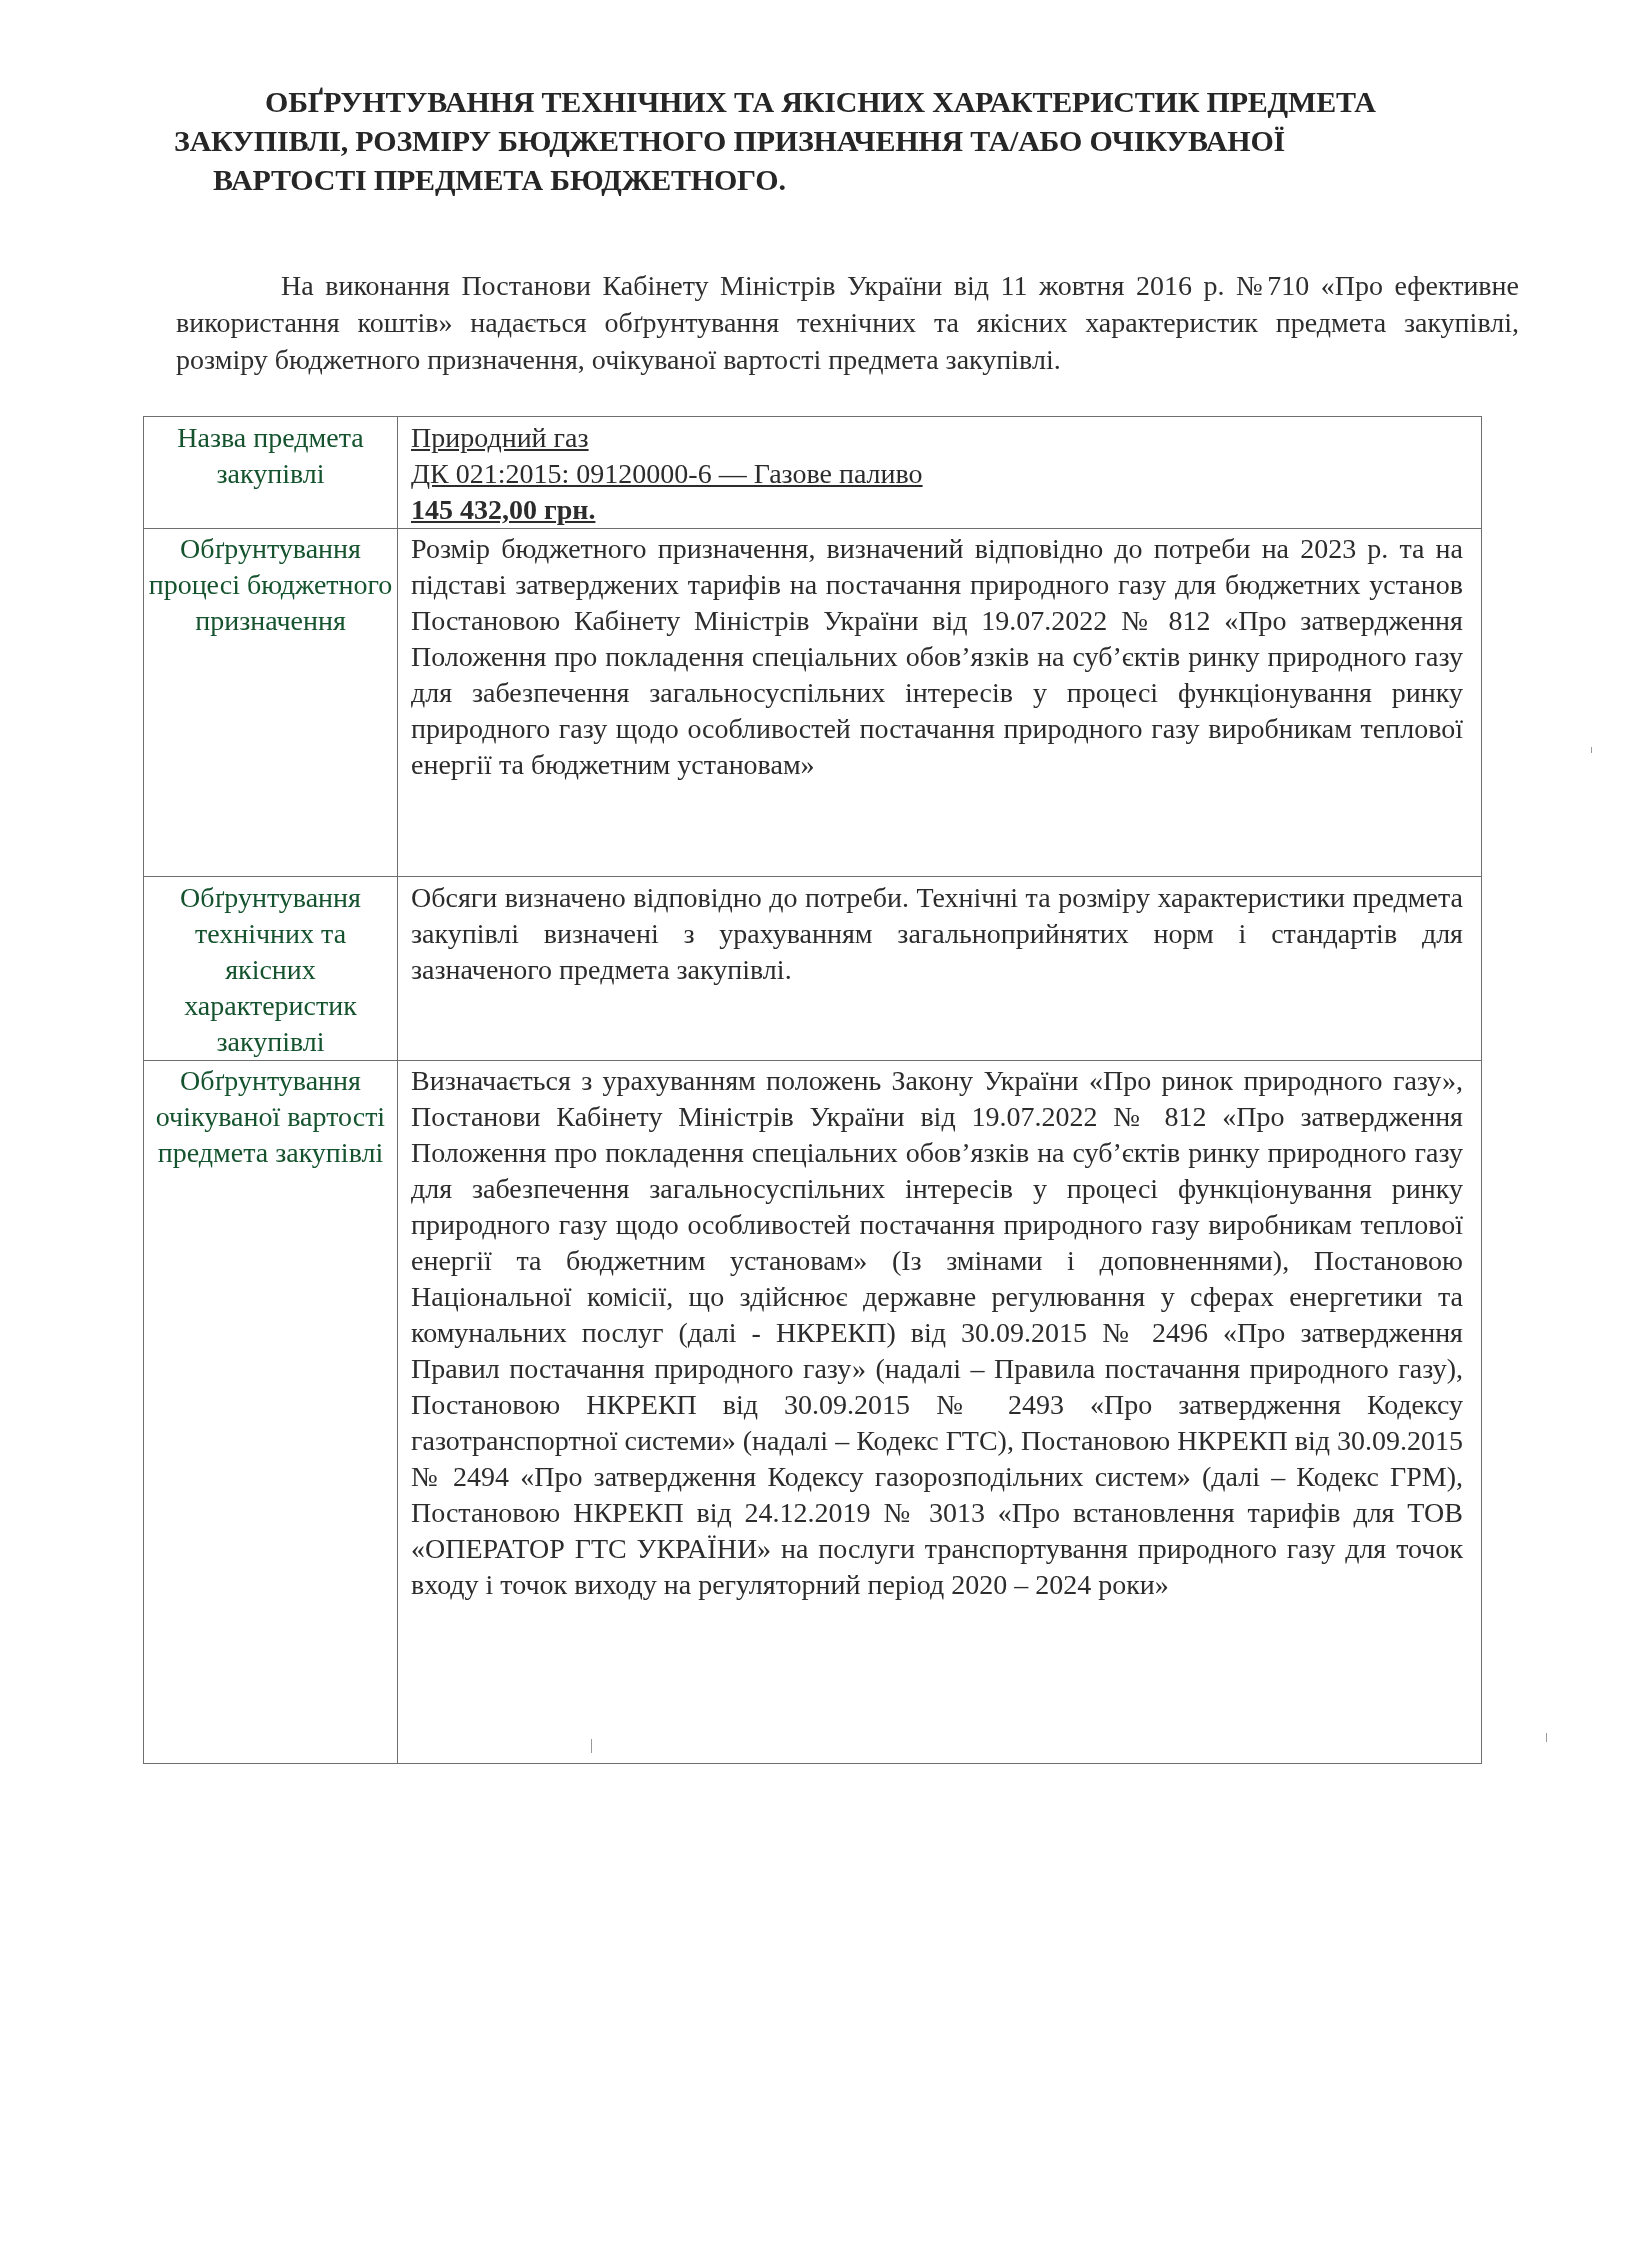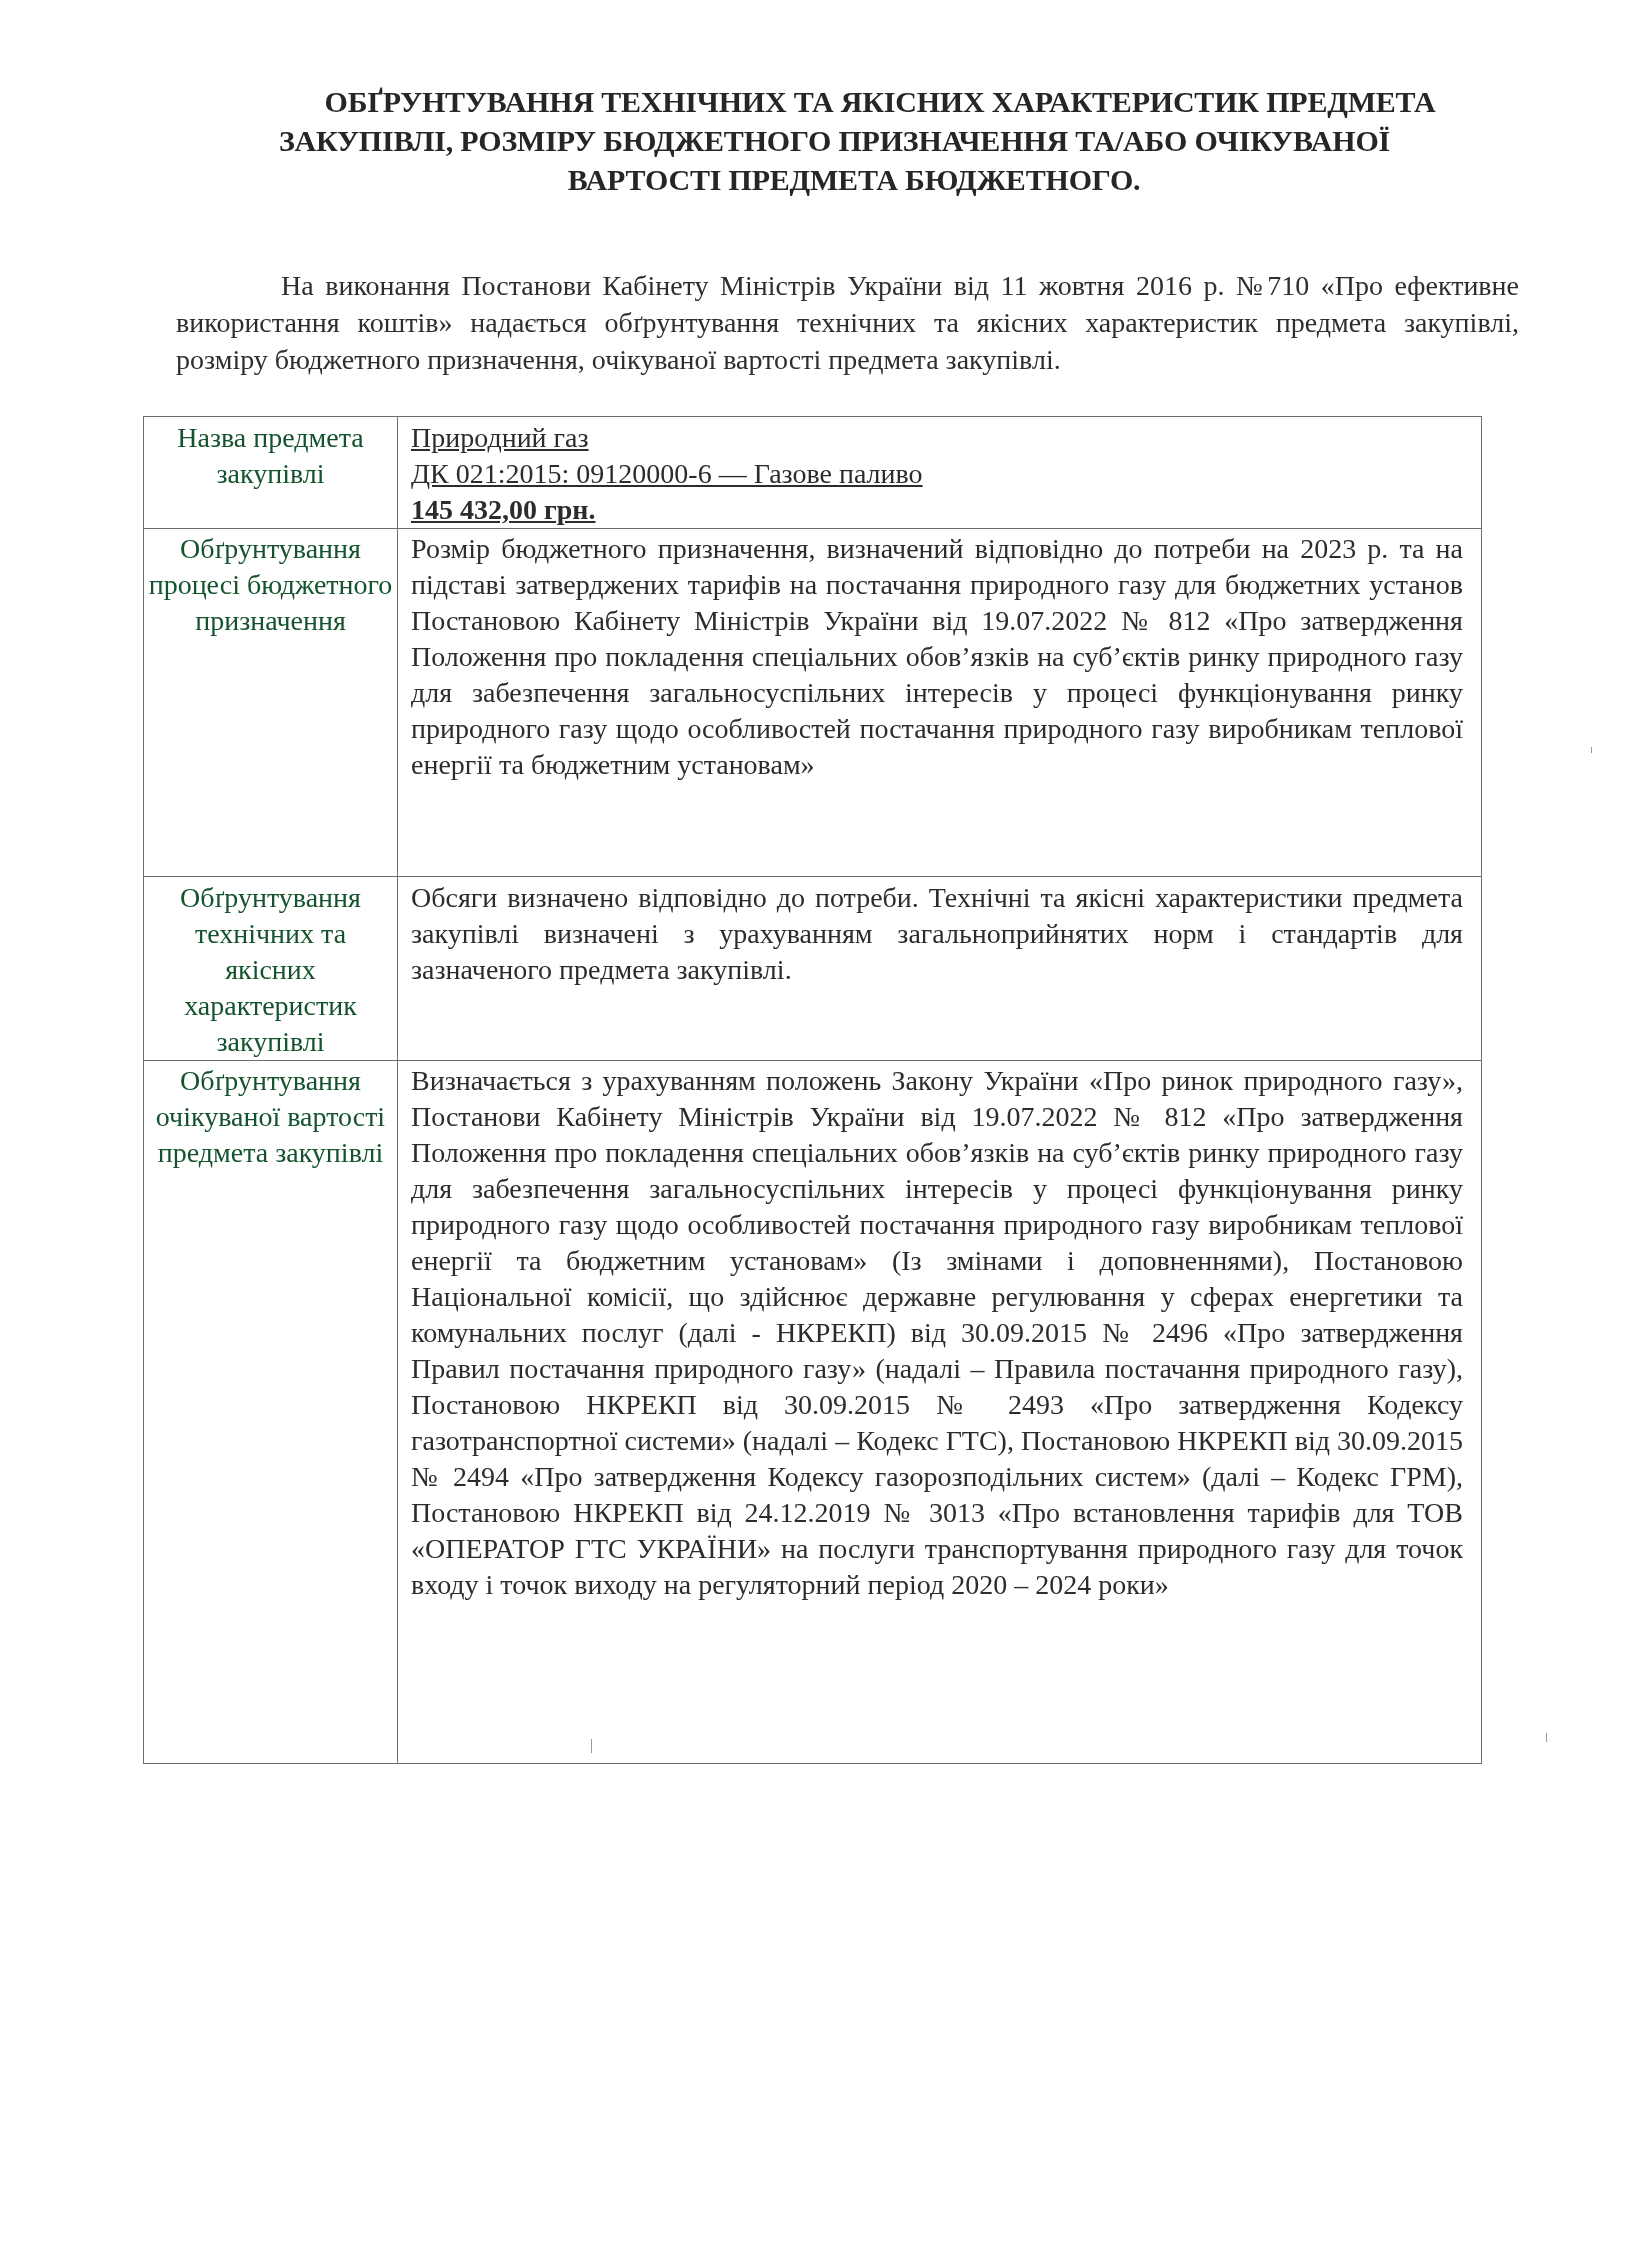--- a/index.html
+++ b/index.html
@@ -4,21 +4,21 @@
 <style>
   html, body { margin: 0; padding: 0; background: #ffffff; }
   body {
     width: 1644px; height: 2261px; position: relative; overflow: hidden;
     font-family: "Liberation Serif", "DejaVu Serif", serif;
     color: #2b2b2b;
   }
   .page { position: absolute; left: 0; top: 0; width: 1644px; height: 2261px; }
   .title {
     position: absolute; left: 213px; top: 82px; width: 1282px;
-    text-align: center; font-weight: bold; font-size: 30px; line-height: 39px;
+    text-align: left; font-weight: bold; font-size: 30px; line-height: 39px;
     letter-spacing: -0.2px; color: #262626;
   }
   .title-line { display: block; }
   .title-line.l1 { padding-left: 52px; }
   .title-line.l2 { margin-left: -39px; }
   .intro {
     position: absolute; left: 143px; top: 267px; width: 1343px;
     font-size: 28px; line-height: 37px; text-align: justify;
     text-indent: 105px; color: #2e2e2e; margin-left: 33px;
   }
@@ -76,21 +76,21 @@
       </tr>
       <tr class="row2">
         <td class="label">Обґрунтування процесі бюджетного призначення</td>
         <td class="value">
           <p>Розмір бюджетного призначення, визначений відповідно до потреби на 2023 р. та на підставі затверджених тарифів на постачання природного газу для бюджетних установ Постановою Кабінету Міністрів України від 19.07.2022 № 812 «Про затвердження Положення про покладення спеціальних обов’язків на суб’єктів ринку природного газу для забезпечення загальносуспільних інтересів у процесі функціонування ринку природного газу щодо особливостей постачання природного газу виробникам теплової енергії та бюджетним установам»</p>
         </td>
       </tr>
       <tr class="row3">
         <td class="label">Обґрунтування технічних та якісних характеристик закупівлі</td>
         <td class="value">
-          <p>Обсяги визначено відповідно до потреби. Технічні та якісні характеристики предмета закупівлі визначені з урахуванням загальноприйнятих норм і стандартів для зазначеного предмета закупівлі.</p>
+          <p>Обсяги визначено відповідно до потреби. Технічні та розміру характеристики предмета закупівлі визначені з урахуванням загальноприйнятих норм і стандартів для зазначеного предмета закупівлі.</p>
         </td>
       </tr>
       <tr class="row4">
         <td class="label">Обґрунтування очікуваної вартості предмета закупівлі</td>
         <td class="value">
           <p>Визначається з урахуванням положень Закону України «Про ринок природного газу», Постанови Кабінету Міністрів України від 19.07.2022 № 812 «Про затвердження Положення про покладення спеціальних обов’язків на суб’єктів ринку природного газу для забезпечення загальносуспільних інтересів у процесі функціонування ринку природного газу щодо особливостей постачання природного газу виробникам теплової енергії та бюджетним установам» (Із змінами і доповненнями), Постановою Національної комісії, що здійснює державне регулювання у сферах енергетики та комунальних послуг (далі - НКРЕКП) від 30.09.2015 № 2496 «Про затвердження Правил постачання природного газу» (надалі – Правила постачання природного газу), Постановою НКРЕКП від 30.09.2015 № 2493 «Про затвердження Кодексу газотранспортної системи» (надалі – Кодекс ГТС), Постановою НКРЕКП від 30.09.2015 № 2494 «Про затвердження Кодексу газорозподільних систем» (далі – Кодекс ГРМ), Постановою НКРЕКП від 24.12.2019 № 3013 «Про встановлення тарифів для ТОВ «ОПЕРАТОР ГТС УКРАЇНИ» на послуги транспортування природного газу для точок входу і точок виходу на регуляторний період 2020 – 2024 роки»</p>
         </td>
       </tr>
     </tbody>
   </table>

